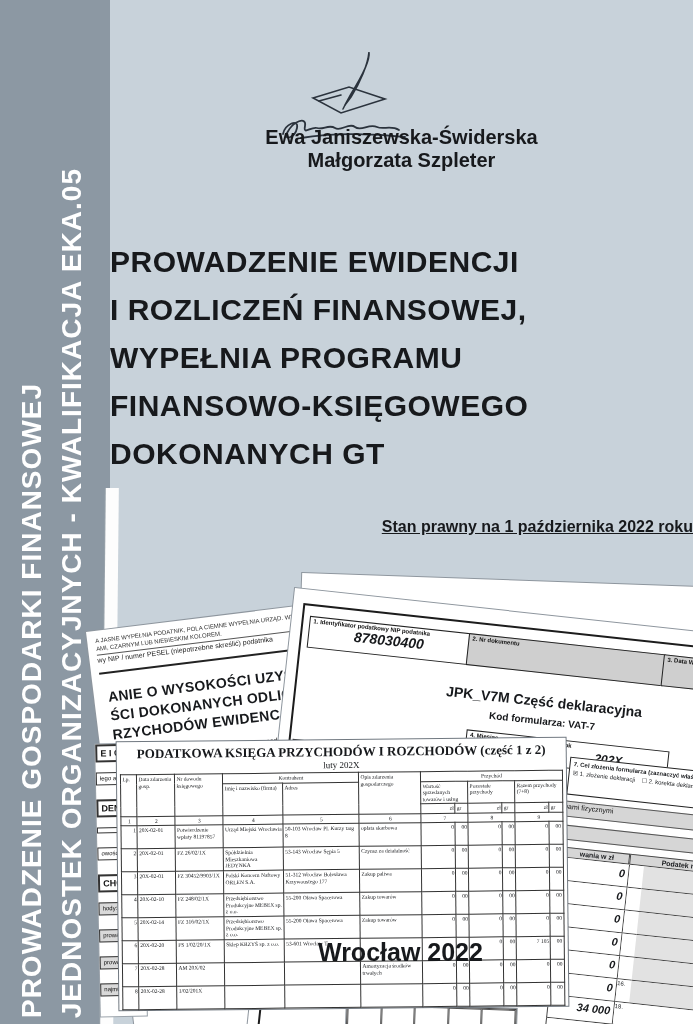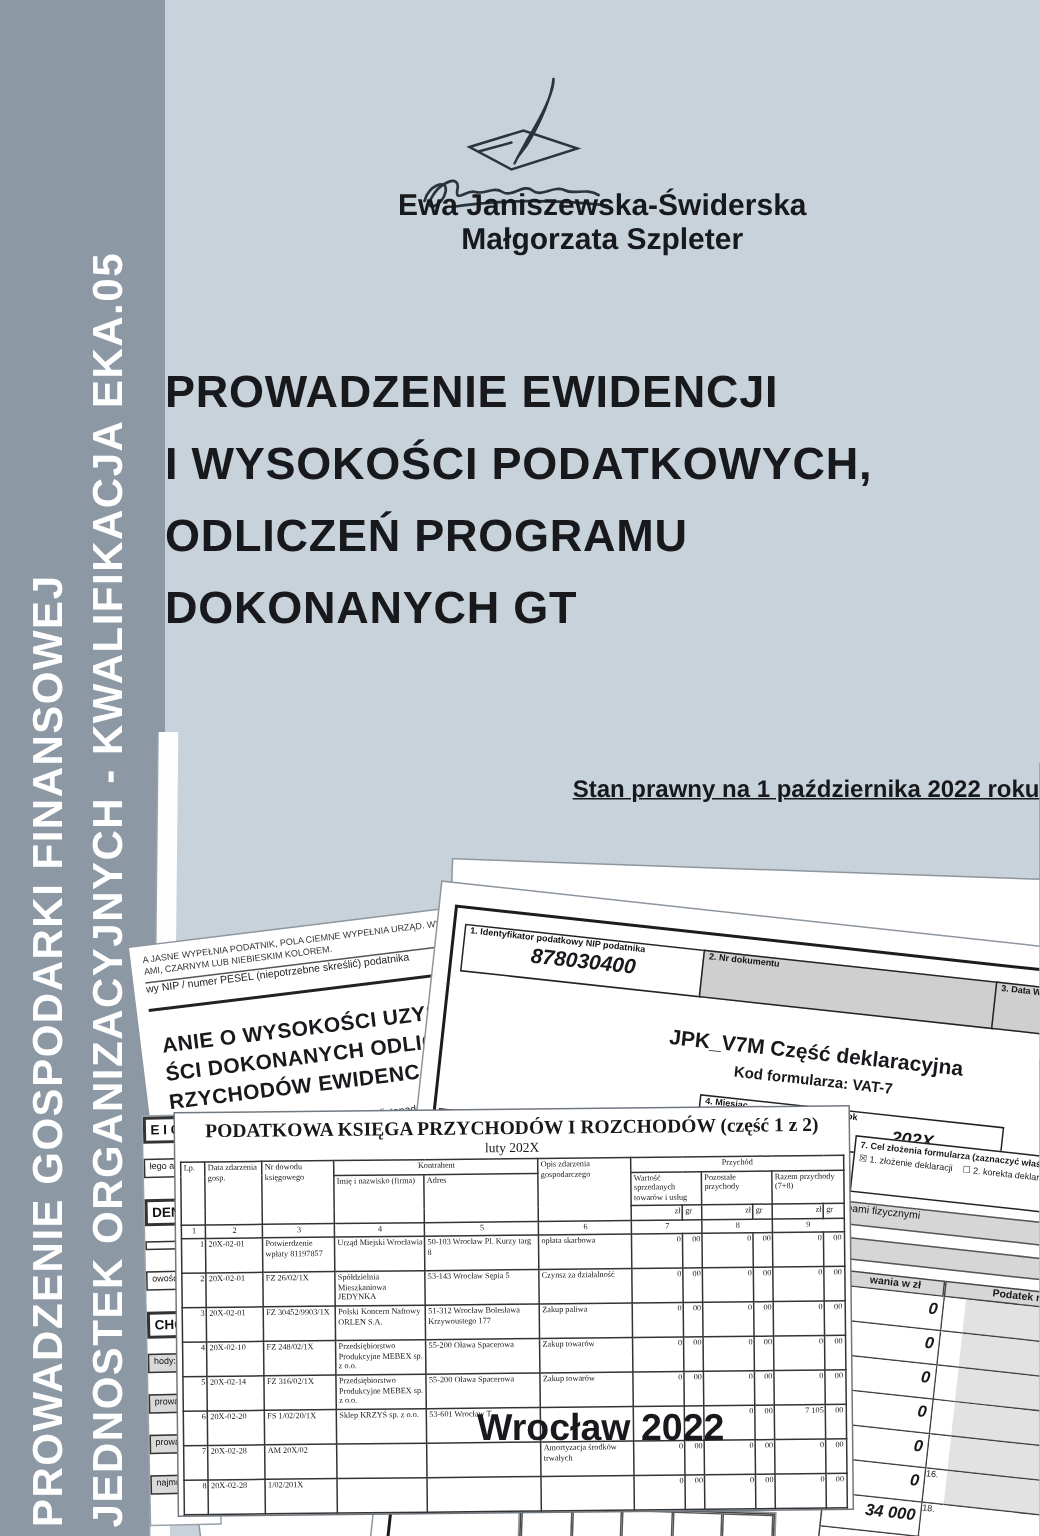--- a/index.html
+++ b/index.html
@@ -120,22 +120,23 @@
     </svg>
   </div>
 
   <div class="authors">
     <div>Ewa Janiszewska-Świderska</div>
     <div>Małgorzata Szpleter</div>
   </div>
 
   <div class="title">
     <div>PROWADZENIE EWIDENCJI</div>
-    <div>I WYSOKOŚCI PODATKOWYCH,</div>
-    <div>ODLICZEŃ PROGRAMU</div>
+    <div>I ROZLICZEŃ FINANSOWEJ,</div>
+    <div>WYPEŁNIA PROGRAMU</div>
+    <div>FINANSOWO-KSIĘGOWEGO</div>
     <div>DOKONANYCH GT</div>
   </div>
 
   <div class="legal">Stan prawny na 1 października 2022 roku</div>
 
   <div class="edge-strip z10"></div>
 
   <div class="paper pitA z20">
     <div class="pit-inst">
       <span>A JASNE WYPEŁNIA PODATNIK, POLA CIEMNE WYPEŁNIA URZĄD. WYPEŁNIĆ NA MASZYNIE,</span><br>

